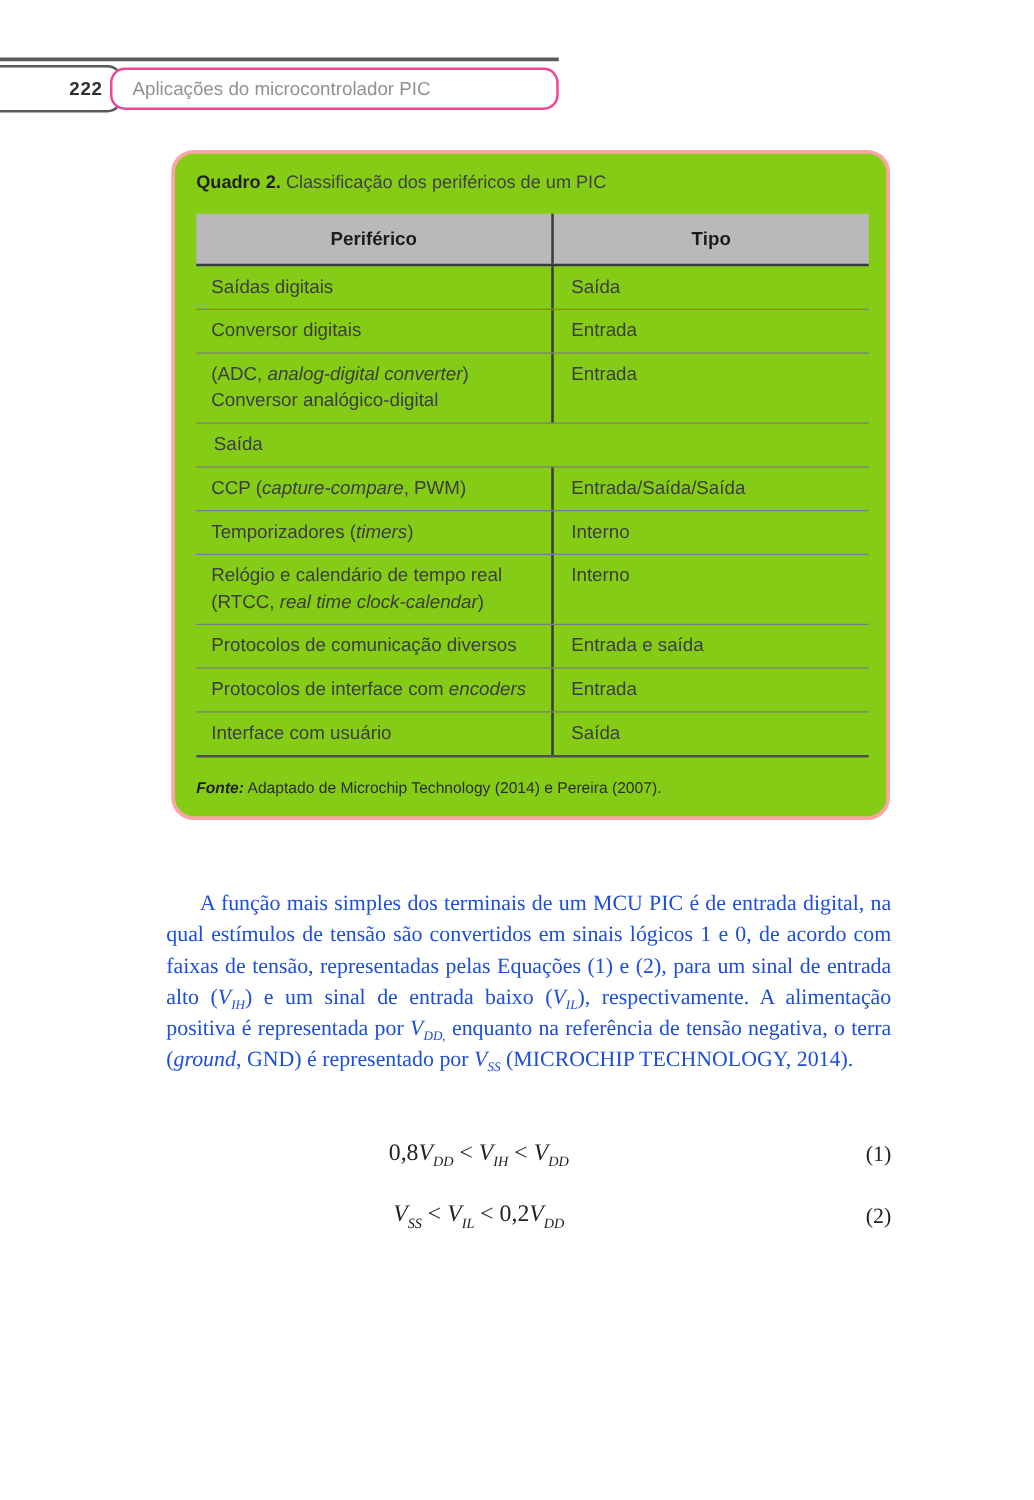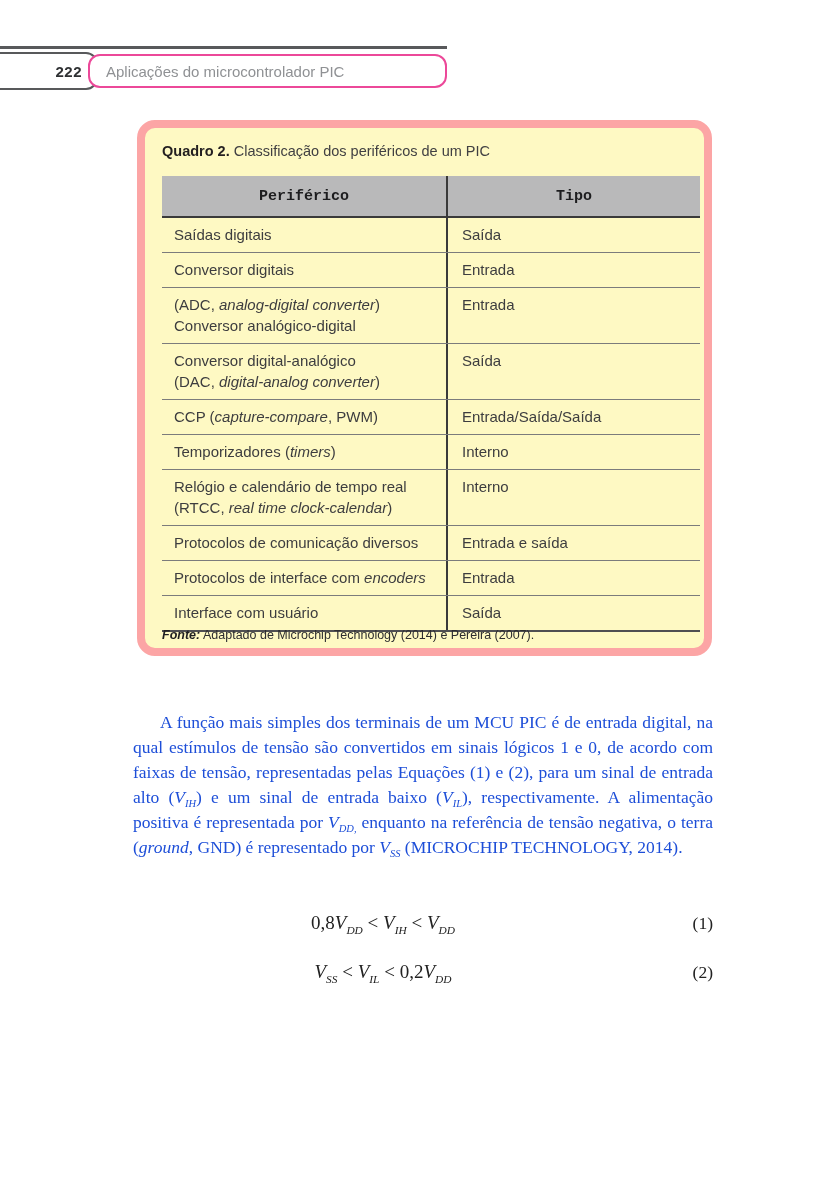--- a/index.html
+++ b/index.html
@@ -12,26 +12,26 @@
         border:2px solid #58595b;border-radius:12px;background:#fff;
         display:flex;align-items:center;justify-content:flex-end;padding-right:14px;box-sizing:content-box;}
   .pagenum-box span{font-weight:bold;font-size:15px;color:#2f3133;letter-spacing:.5px;}
   .chapter-box{position:absolute;left:88px;top:54px;width:359px;height:34px;
         border:2px solid #ec4899;border-radius:12px;background:#fff;
         display:flex;align-items:center;padding-left:16px;box-sizing:border-box;}
   .chapter-box span{font-size:15px;color:#8f9194;}
 
   
   .quadro-card{position:absolute;left:137px;top:120px;width:575px;height:536px;
-        border:8px solid #fca5a5;border-radius:18px;background:#fef9c3;box-sizing:border-box;}
+        border:3px solid #fca5a5;border-radius:18px;background:#84cc16;box-sizing:border-box;}
   .quadro-caption{position:absolute;left:17px;top:15px;font-size:14.5px;color:#414042;}
   .quadro-caption b{color:#231f20;font-weight:bold;}
 
   .qtable{position:absolute;left:17px;top:48px;width:538px;}
-  .thead{display:flex;background:#b9b9ba;border-bottom:2px solid #3a3a3a;height:40px;font-family:Liberation Mono, monospace;}
+  .thead{display:flex;background:#b9b9ba;border-bottom:2px solid #3a3a3a;height:40px;}
   .thead .hc{display:flex;align-items:center;justify-content:center;
         font-weight:bold;font-size:15px;color:#1d1d1f;}
   .hc.h1{width:286px;border-right:2px solid #3a3a3a;box-sizing:border-box;}
   .hc.h2{width:252px;}
 
   .trow{display:flex;border-bottom:1px solid #7c7c7c;}
   .trow:last-child{border-bottom:2px solid #4f4f51;align-items:flex-end;}
   .cell{font-size:15px;color:#3d3d3f;padding-top:6px;padding-bottom:7px;box-sizing:border-box;}
   .cell .cline{line-height:21px;}
   .c1{width:286px;border-right:2px solid #3a3a3a;padding-left:12px;padding-right:10px;}
@@ -95,24 +95,20 @@
             <div class="cell c2">Entrada</div>
           </div>
           <div class="trow">
             <div class="cell c1">
               <div class="cline"><span>(ADC, </span><span class="it">analog-digital converter</span><span>)</span></div>
               <div class="cline"><span>Conversor analógico-digital</span></div>
             </div>
             <div class="cell c2">Entrada</div>
           </div>
           <div class="trow">
-            <div class="cell c1">
-              <div class="cline"><span>Conversor digital-analógico</span></div>
-              <div class="cline"><span>(DAC, </span><span class="it">digital-analog converter</span><span>)</span></div>
-            </div>
             <div class="cell c2">Saída</div>
           </div>
           <div class="trow">
             <div class="cell c1">
               <div class="cline"><span>CCP (</span><span class="it">capture-compare</span><span>, PWM)</span></div>
             </div>
             <div class="cell c2">Entrada/Saída/Saída</div>
           </div>
           <div class="trow">
             <div class="cell c1">

